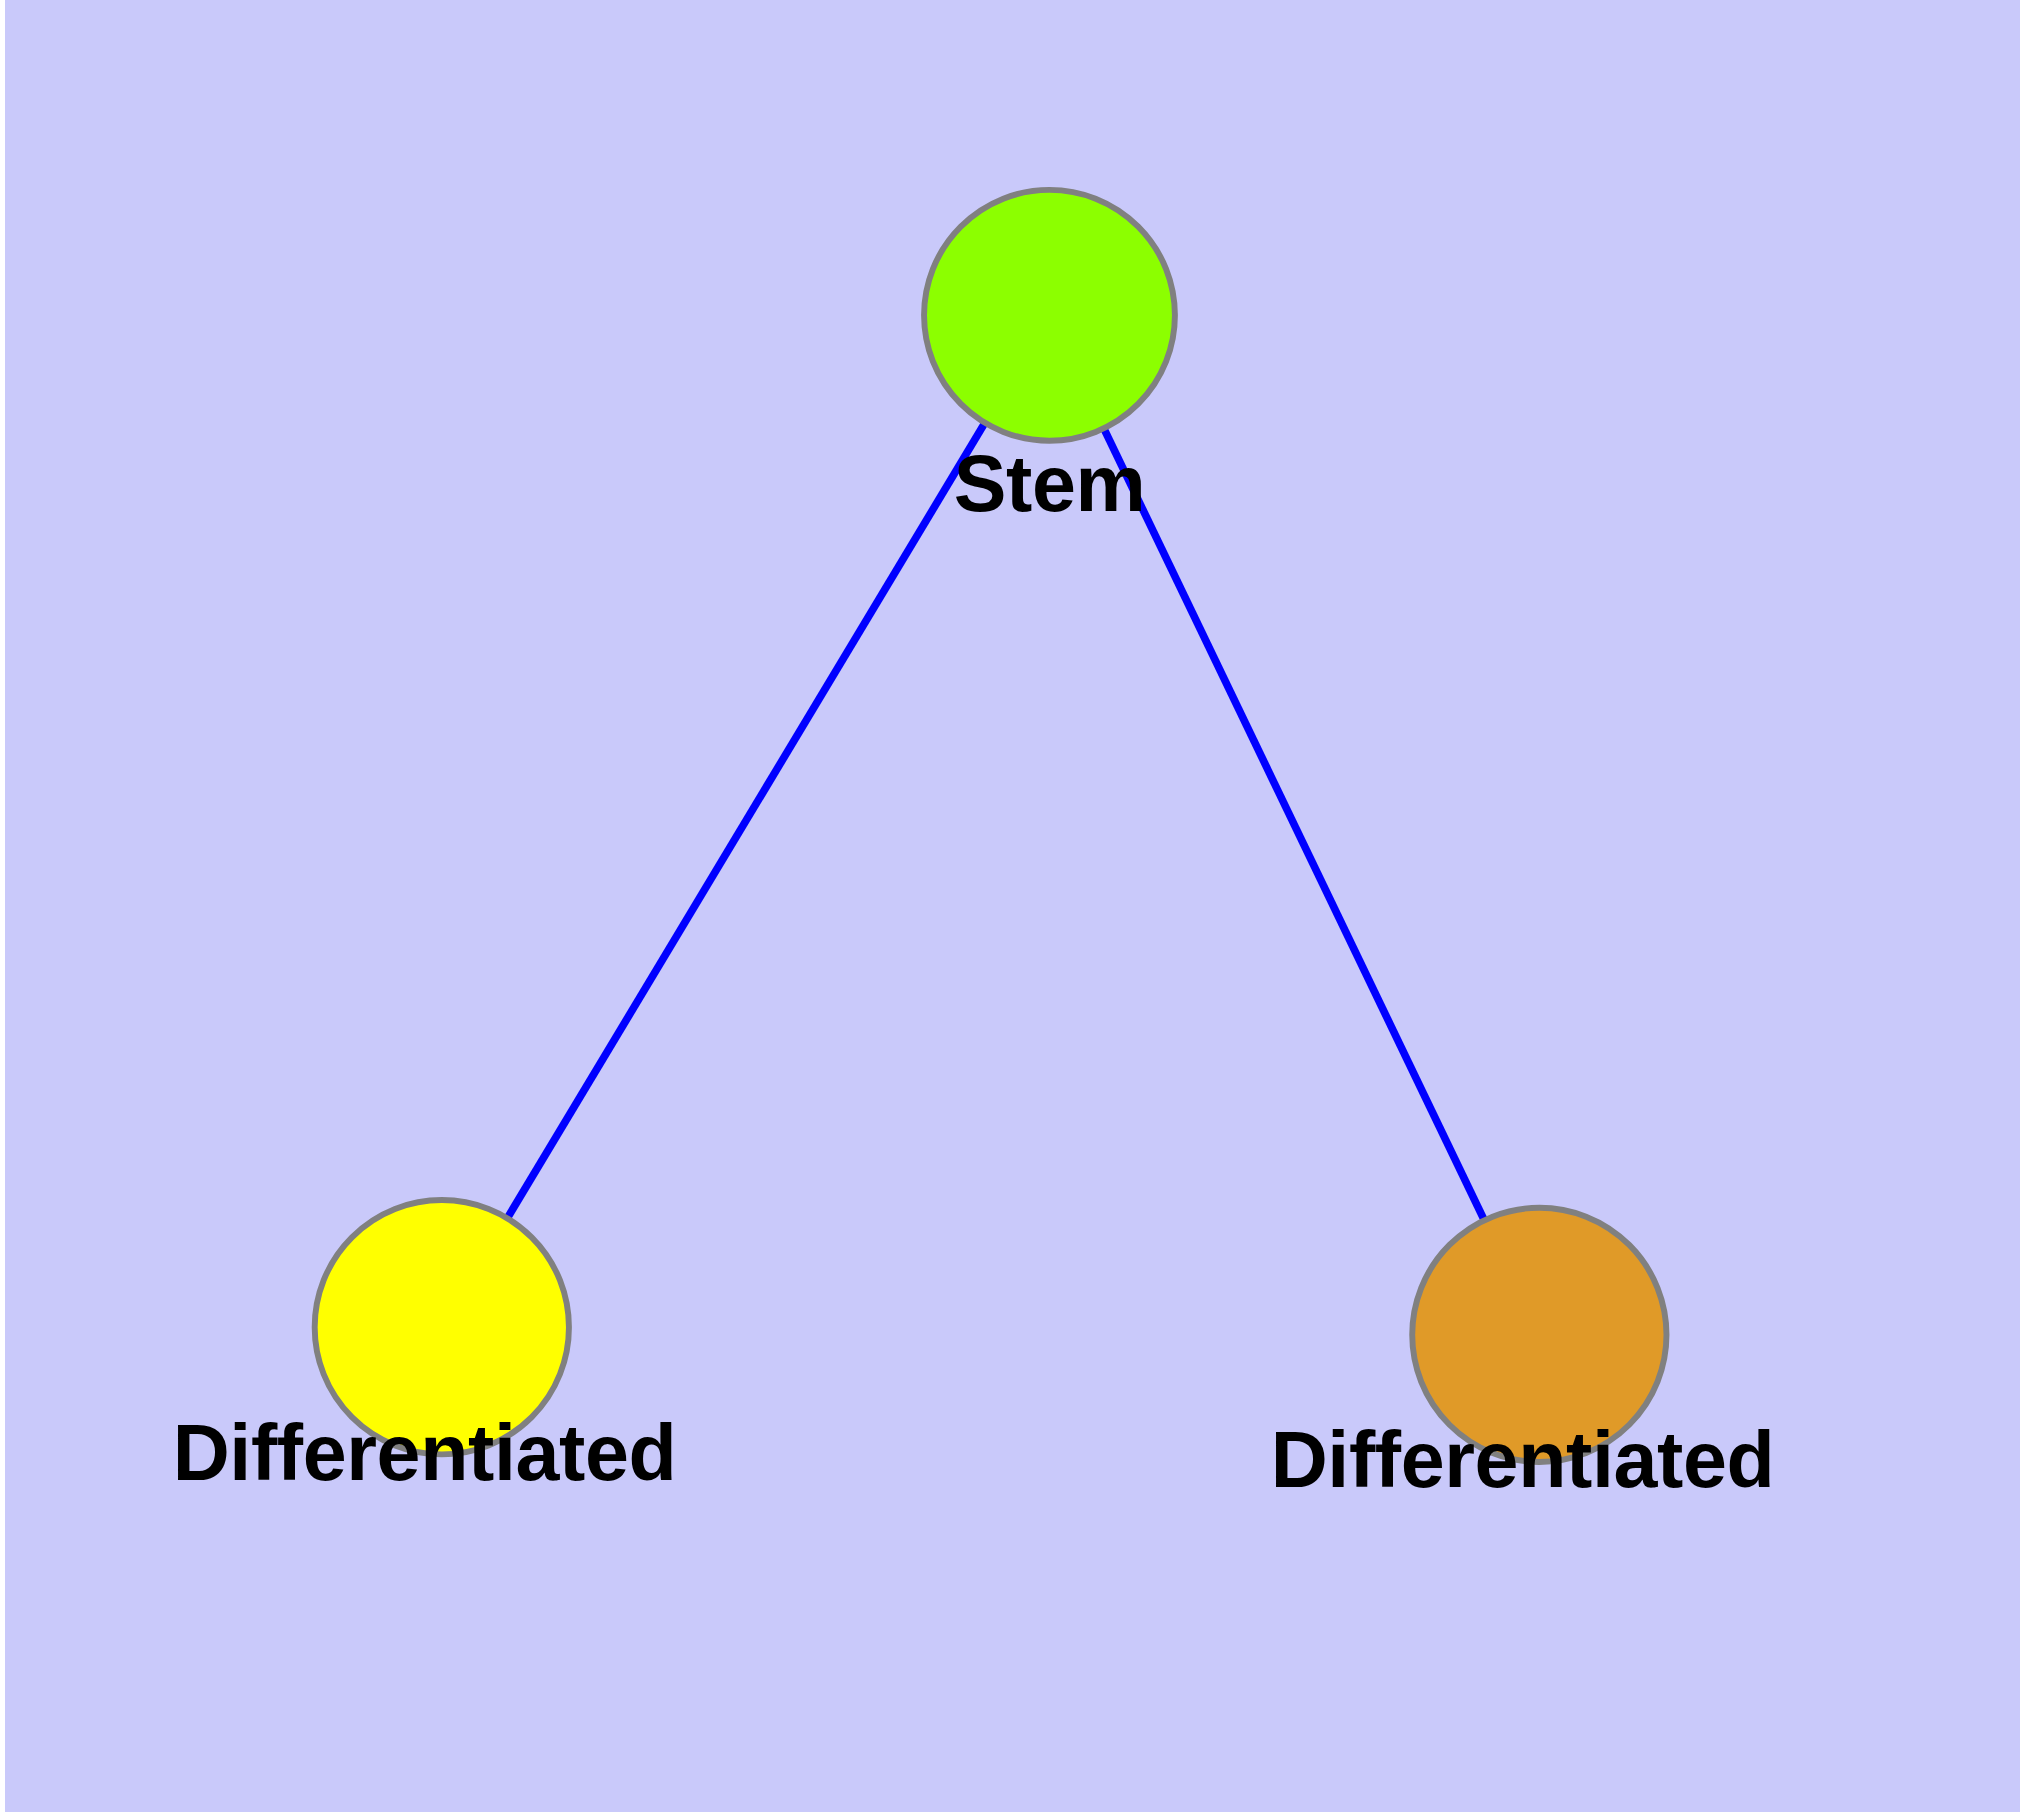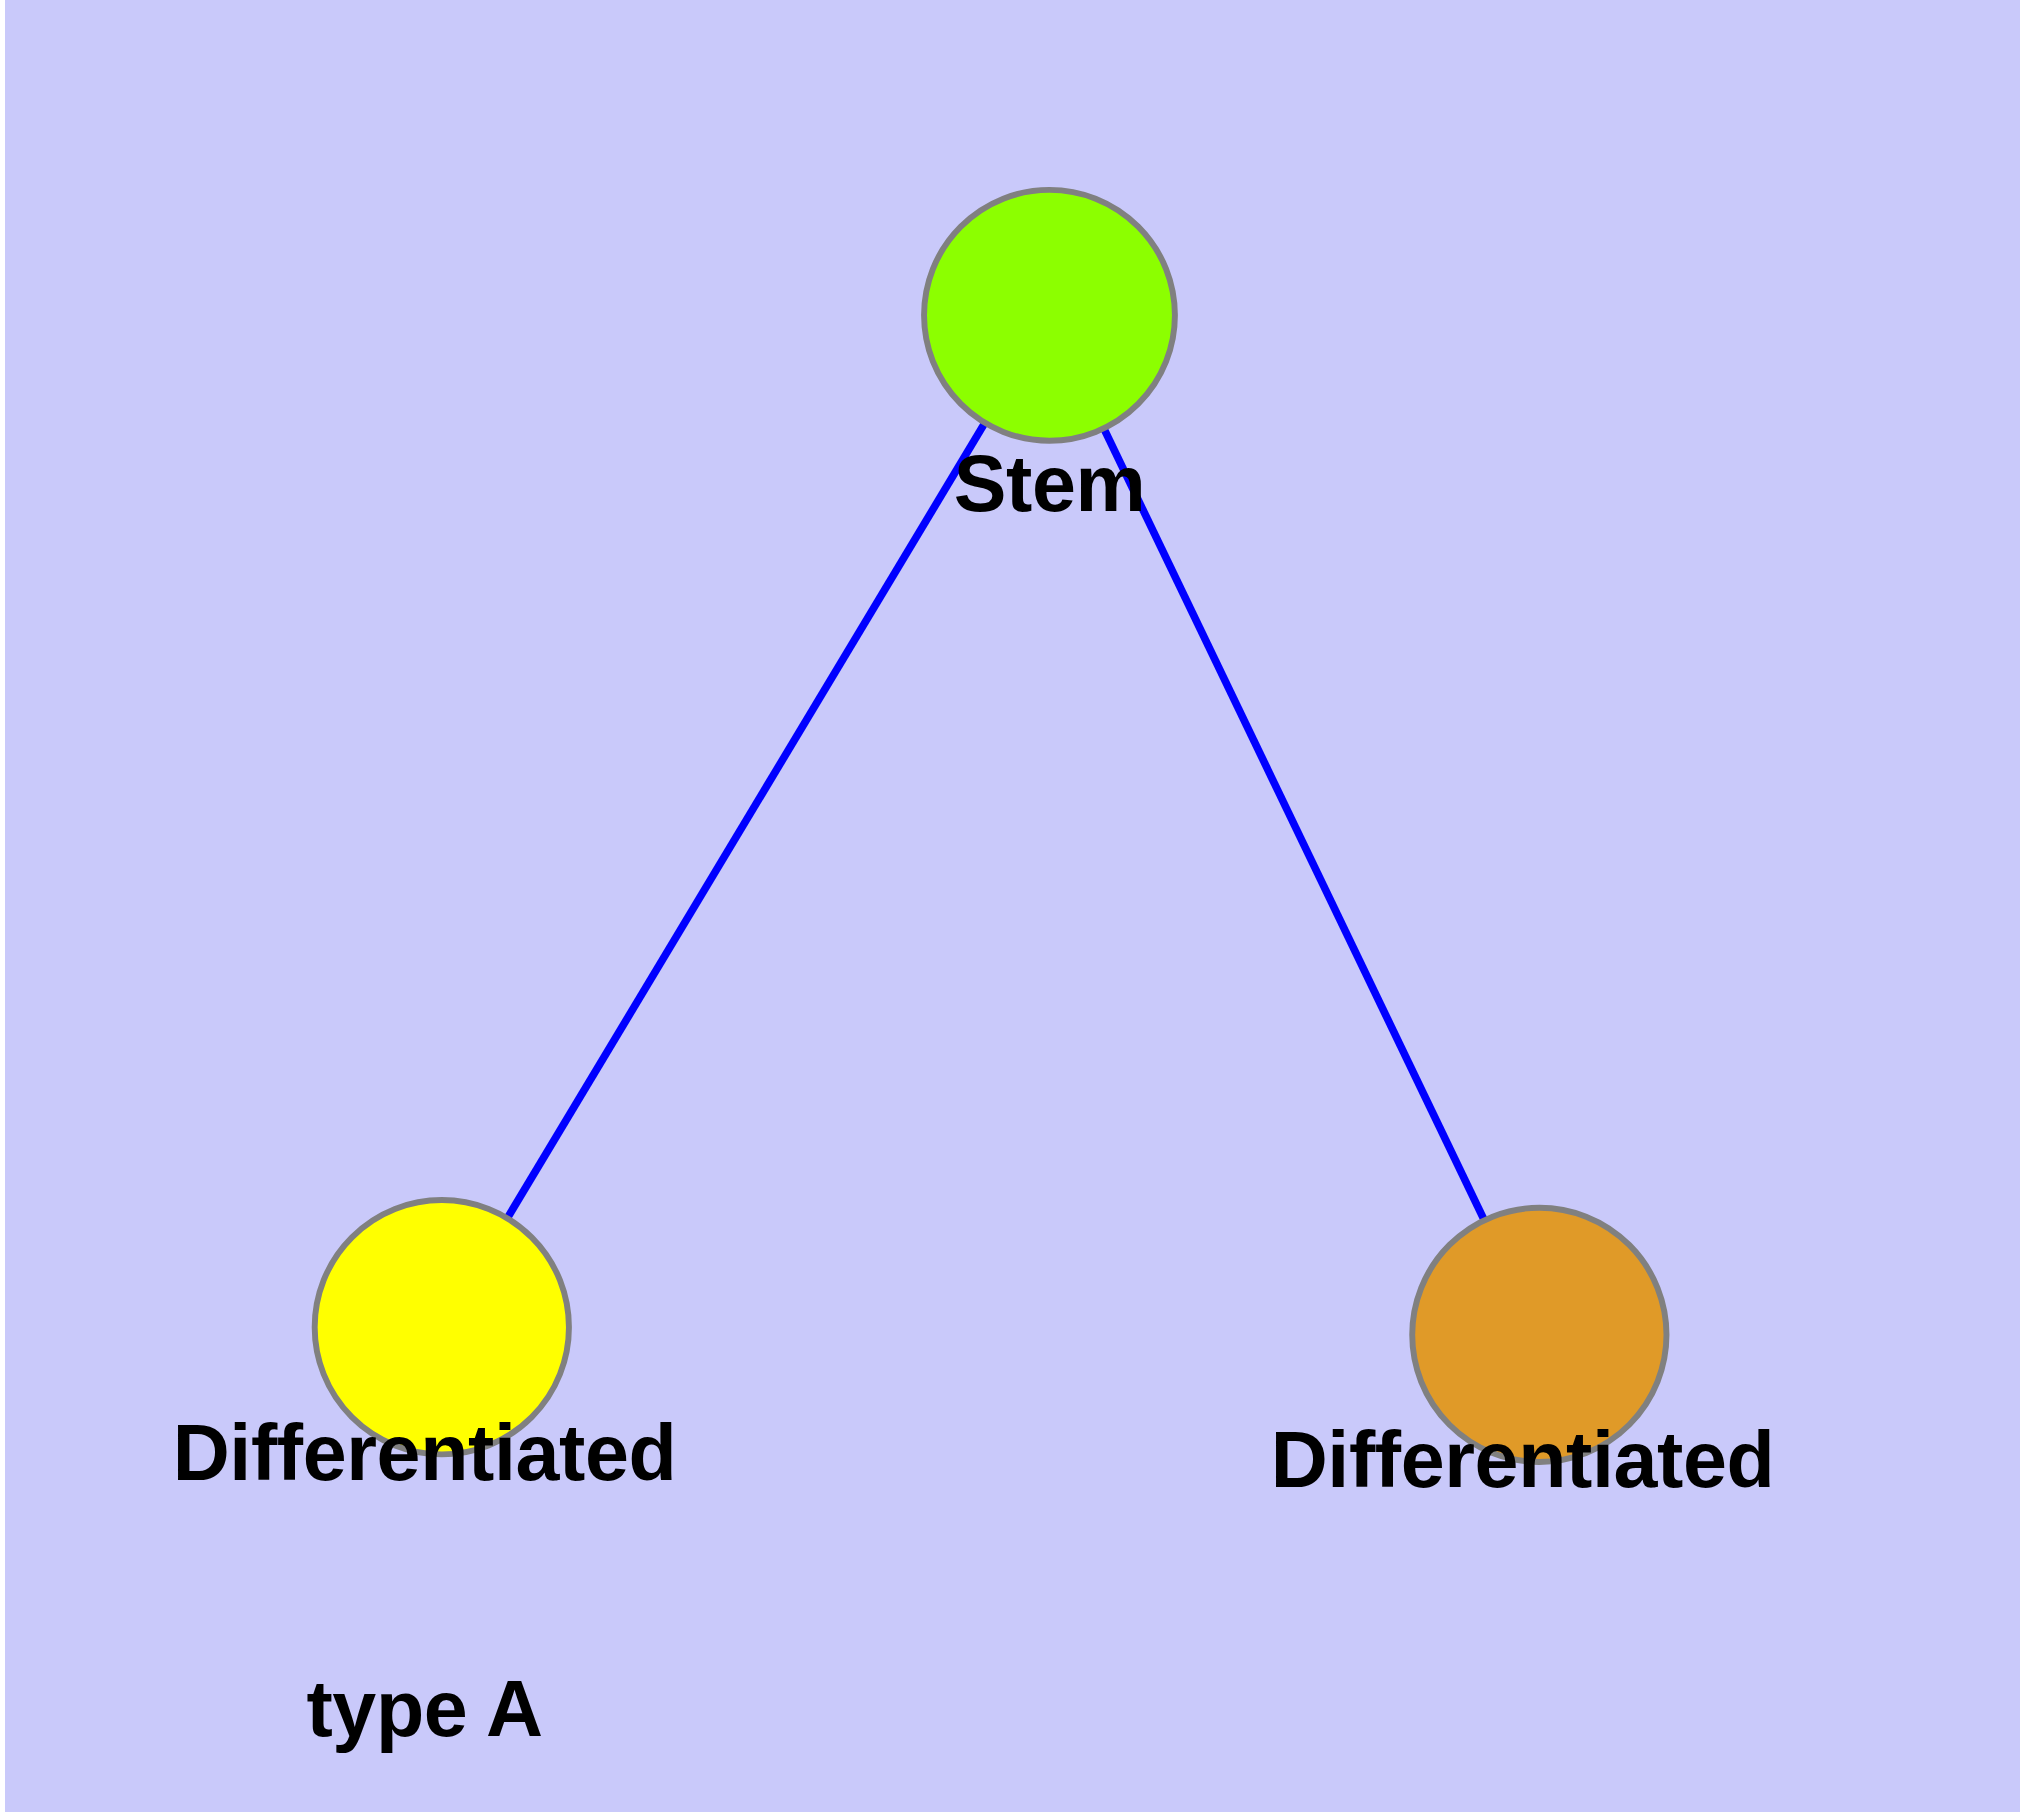--- a/index.html
+++ b/index.html
@@ -82,21 +82,20 @@
       <circle cx="1816" cy="1575" r="150" fill="#e09a28" stroke="#808080" stroke-width="7"></circle>
     </g>
   </svg>
 
   <div class="node-label" id="label-stem">
     <div>Stem</div>
   </div>
 
   <div class="node-label" id="label-type-a">
     <div>Differentiated</div>
-    <div>type A</div>
   </div>
 
   <div class="node-label" id="label-type-b">
     <div>Differentiated</div>
   </div>
 
 </div>
 
 
 </body></html>

